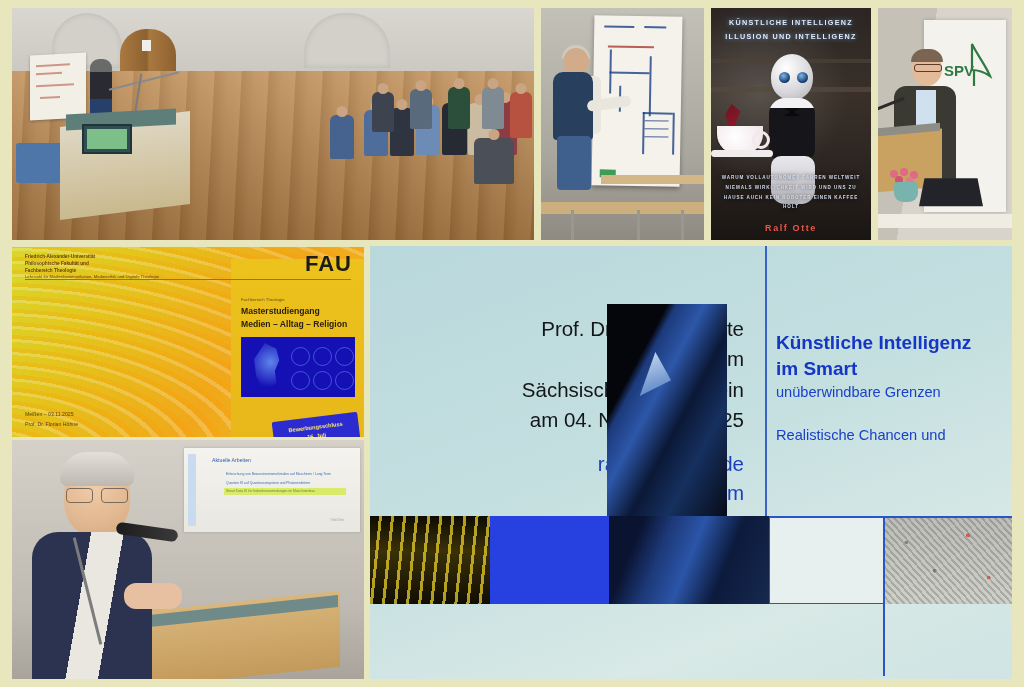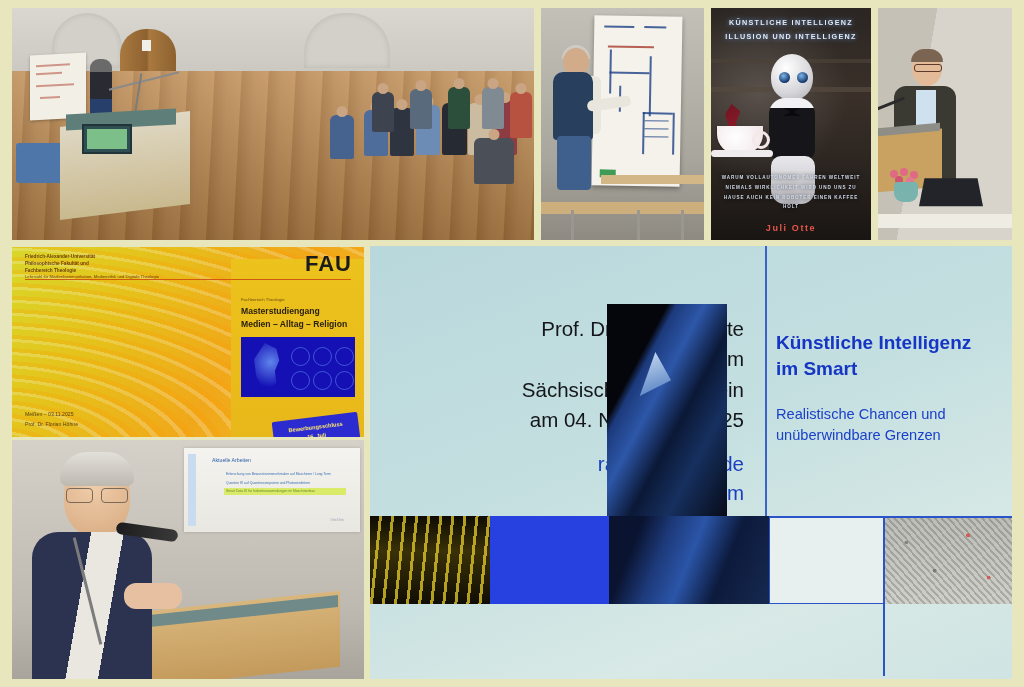--- a/index.html
+++ b/index.html
@@ -310,25 +310,34 @@
       <div class="rb-eye" style="left:20px;"></div>
       <div class="rb-eye" style="left:38px;"></div>
       <div class="rb-body"></div>
       <div class="rb-bow"></div>
       <div class="rb-legs"></div>
     </div>
     <div class="bk-splash"></div>
     <div class="bk-cup"></div>
     <div class="bk-tray"></div>
     <div class="bk-sub">WARUM VOLLAUTONOMES FAHREN WELTWEIT NIEMALS WIRKLICHKEIT WIRD UND UNS ZU HAUSE AUCH KEIN ROBOTER EINEN KAFFEE HOLT</div>
-    <div class="bk-author">Juli Otte</div>
+    <div class="bk-author">Ralf Otte</div>
   </div>
 
   <div class="tile" id="photo-spv">
     <div class="spv-wall"></div>
+    <div class="spv-banner">
+      <div class="spv-logo">
+        <svg viewBox="0 0 56 46" width="56" height="46" aria-hidden="true">
+          <path d="M34 2 C40 14 48 24 52 34 C46 30 40 28 34 28 Z" fill="none" stroke="#2f7a43" stroke-width="2.2"></path>
+          <path d="M36 28 L36 44" stroke="#2f7a43" stroke-width="2.2"></path>
+          <text x="6" y="34" font-size="15" font-weight="700" fill="#2f7a43" font-family="Liberation Sans, sans-serif">SPV</text>
+        </svg>
+      </div>
+    </div>
     <div class="spv-man">
       <div class="spv-suit"></div>
       <div class="spv-shirt"></div>
       <div class="spv-head"></div>
       <div class="spv-hair"></div>
       <div class="spv-glass"></div>
     </div>
     <div class="spv-mic"></div>
     <div class="spv-lect">
         <div class="plate"></div>
@@ -423,22 +432,22 @@
       <div class="sl-mail" style="margin-top:0;">ralfotte.com</div>
     </div>
 
     <div class="sl-photo-canyon">
       <div class="sl-canyon-light"></div>
     </div>
 
     <div class="sl-heading">
       <div class="sl-h1">Künstliche Intelligenz</div>
       <div class="sl-h1">im Smart</div>
+      <div class="sl-h2" style="margin-top:0;">unüberwindbare Grenzen</div>
       <div class="sl-h2">Realistische Chancen und</div>
-      <div class="sl-h2" style="margin-top:0;">unüberwindbare Grenzen</div>
     </div>
 
     <div class="band band-yellow"></div>
     <div class="band band-blue"></div>
     <div class="band band-fabric"></div>
     <div class="band band-white"></div>
     <div class="band band-grey"></div>
     <div class="sl-hline"></div>
     <div class="sl-vline2"></div>
   </div>

